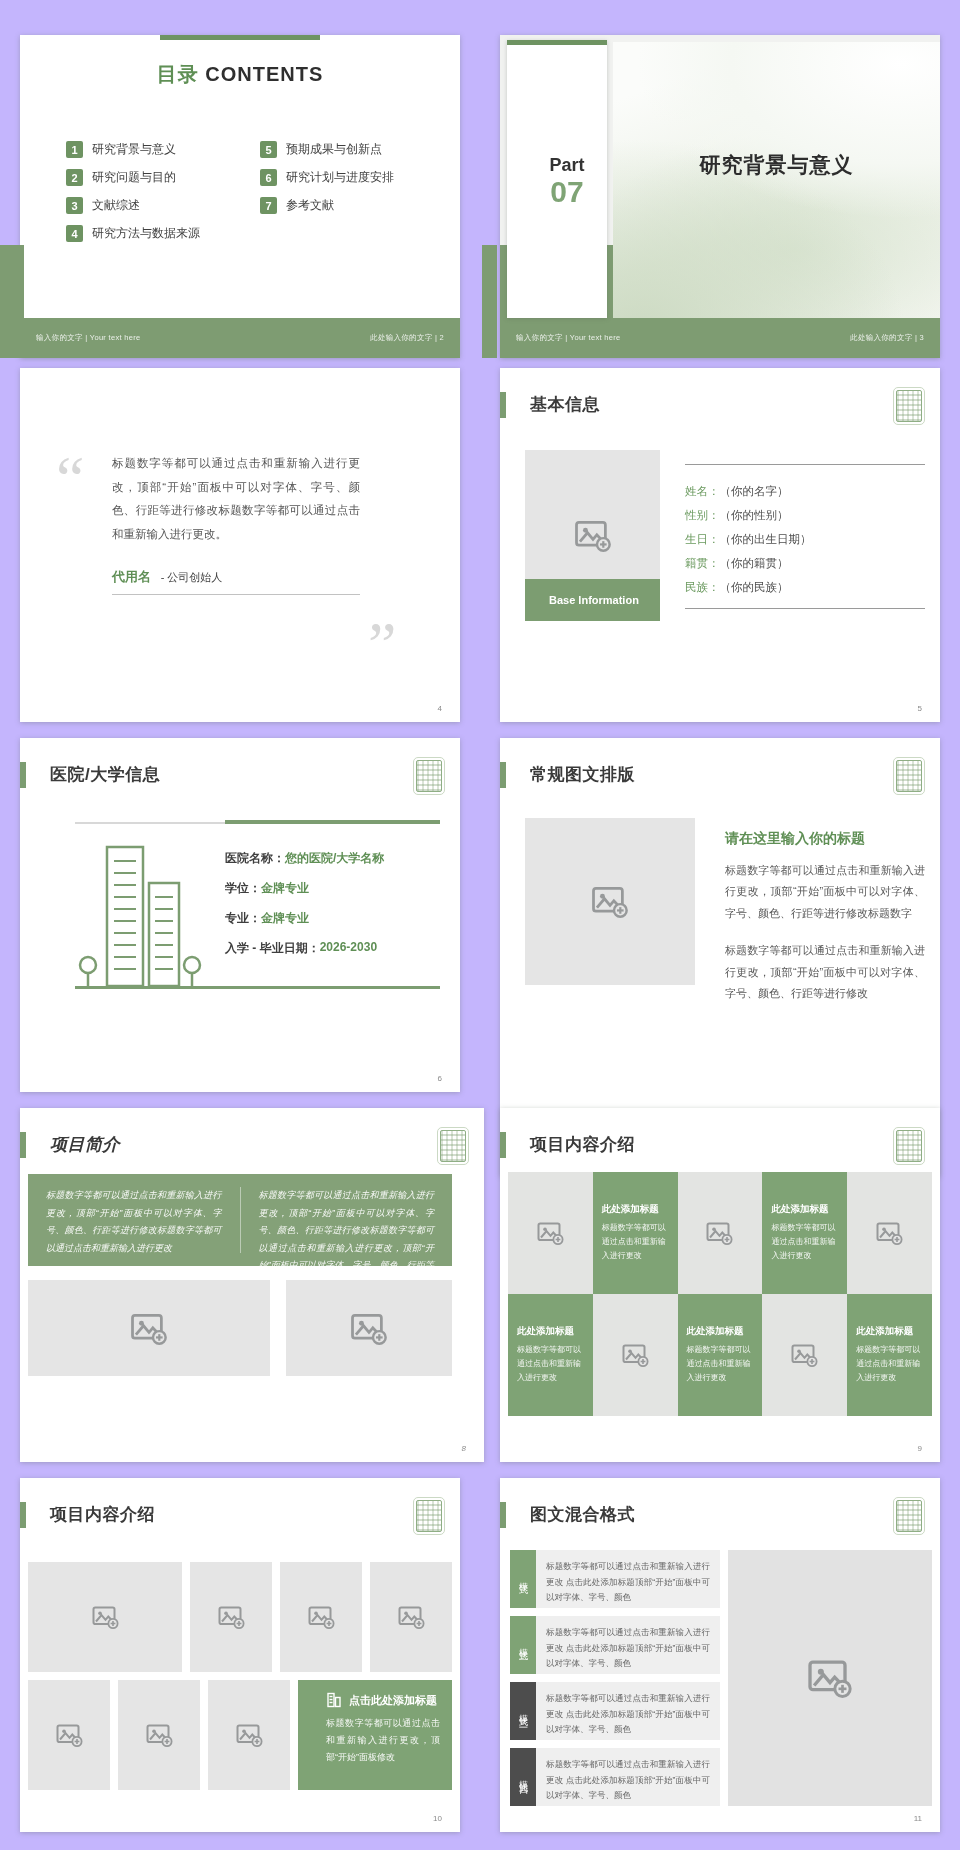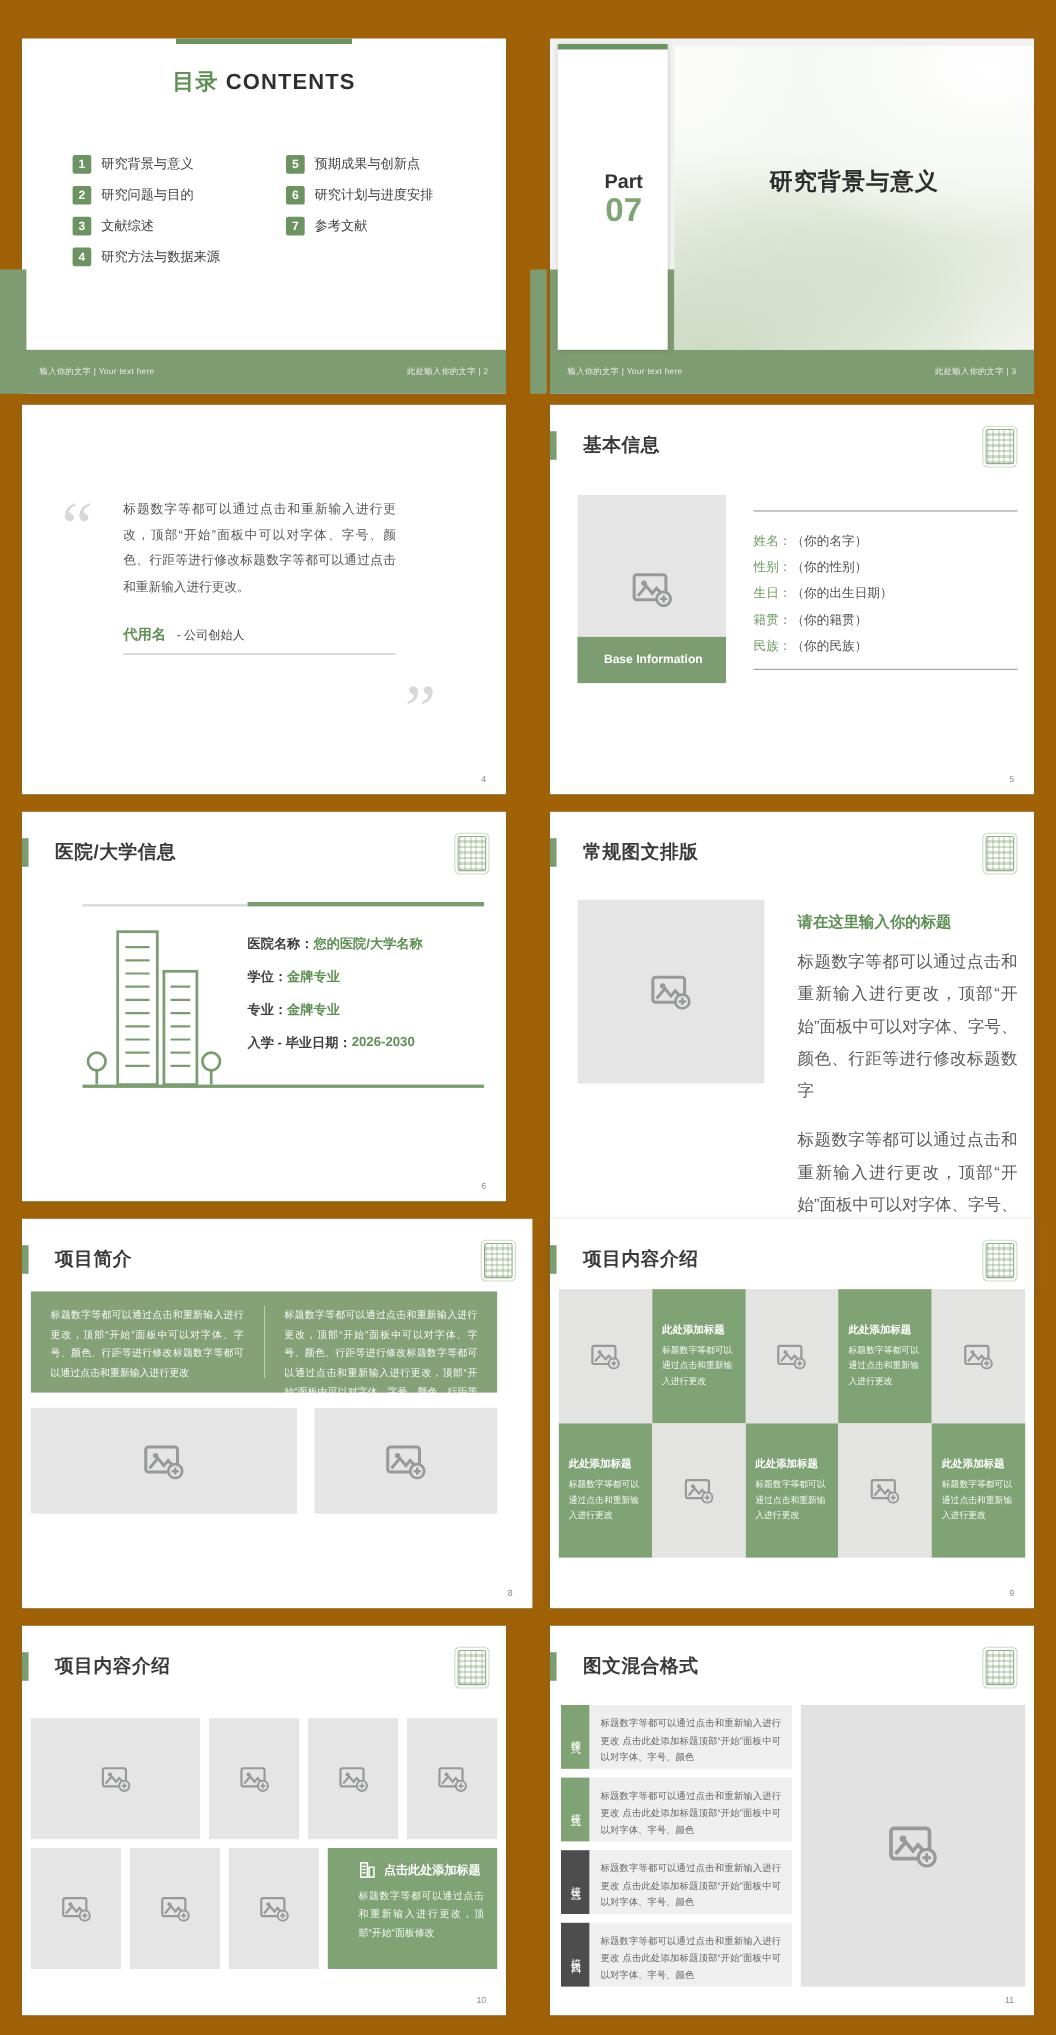--- a/index.html
+++ b/index.html
@@ -1,16 +1,16 @@
 <!DOCTYPE html>
 <html><head>
 <meta charset="utf-8">
 <style>
   html,body{margin:0;padding:0;}
-  .page{position:relative;width:960px;height:1850px;background:#a16207;overflow:hidden;
+  .page{position:relative;width:960px;height:1850px;background:#c4b5fd;overflow:hidden;
         font-family:"Liberation Sans",sans-serif;color:#3c3c3c;}
   .card{position:absolute;background:#fff;box-shadow:0 1px 5px rgba(90,100,90,.35);}
   .abs{position:absolute;}
 
   
   .greenband{background:#7e9c72;}
   .foot-band{position:absolute;left:0;right:0;bottom:0;height:40px;background:#7e9c72;
              display:flex;align-items:center;justify-content:space-between;padding:0 16px;box-sizing:border-box;}
   .foot-txt{font-size:7.5px;color:rgba(255,255,255,.85);letter-spacing:.3px;}
 
@@ -73,21 +73,21 @@
   .bi-label{color:#6b9a5f;}
   .bi-value{color:#4f4f4f;}
 
   
   .sc-row{display:flex;margin-bottom:13px;font-size:12px;font-weight:bold;}
   .sc-label{color:#3f3f3f;}
   .sc-value{color:#5f8f55;}
 
   
   .ly-heading{font-size:14px;font-weight:bold;color:#5f8f55;margin-bottom:12px;}
-  .ly-para{font-size:15px;line-height:1.95;color:#595959;text-align:justify;margin-bottom:16px;}
+  .ly-para{font-size:11px;line-height:1.95;color:#595959;text-align:justify;margin-bottom:16px;}
 
   
   .intro-box{position:absolute;left:8px;top:66px;width:424px;height:92px;background:#84a178;display:flex;box-sizing:border-box;padding:13px 0;}
   .intro-col{flex:1;padding:0 18px;font-size:9px;line-height:1.95;color:rgba(255,255,255,.95);text-align:justify;}
   .intro-col.first{border-right:1px solid rgba(255,255,255,.45);}
 
   
   .chk{position:absolute;left:8px;top:64px;width:424px;height:244px;display:grid;
        grid-template-columns:repeat(5,1fr);grid-template-rows:1fr 1fr;}
   .chk .cell{display:flex;flex-direction:column;align-items:center;justify-content:center;box-sizing:border-box;}
@@ -316,21 +316,21 @@
         </span>
     </div>
     <div class="abs" style="left:225px;top:92px;width:200px;">
       <div class="ly-heading">请在这里输入你的标题</div>
       <div class="ly-para">标题数字等都可以通过点击和重新输入进行更改，顶部“开始”面板中可以对字体、字号、颜色、行距等进行修改标题数字</div>
       <div class="ly-para">标题数字等都可以通过点击和重新输入进行更改，顶部“开始”面板中可以对字体、字号、颜色、行距等进行修改</div>
     </div>
     <div class="pagenum">7</div>
   </div>
 
-  <div class="card" style="left:20px;top:1108px;width:464px;height:354px;">
+  <div class="card" style="left:20px;top:1108px;width:464px;height:354px;font-style:italic;">
     <div class="slide-head">
       <div class="head-bar"></div>
       <div class="head-title">项目简介</div>
       <div class="seal"></div>
     </div>
     <div class="intro-box">
       <div class="intro-col first">标题数字等都可以通过点击和重新输入进行更改，顶部“开始”面板中可以对字体、字号、颜色、行距等进行修改标题数字等都可以通过点击和重新输入进行更改</div>
       <div class="intro-col">标题数字等都可以通过点击和重新输入进行更改，顶部“开始”面板中可以对字体、字号、颜色、行距等进行修改标题数字等都可以通过点击和重新输入进行更改，顶部“开始”面板中可以对字体、字号、颜色、行距等进行修改</div>
     </div>
     <div class="abs ph" style="left:8px;top:172px;width:242px;height:96px;">

